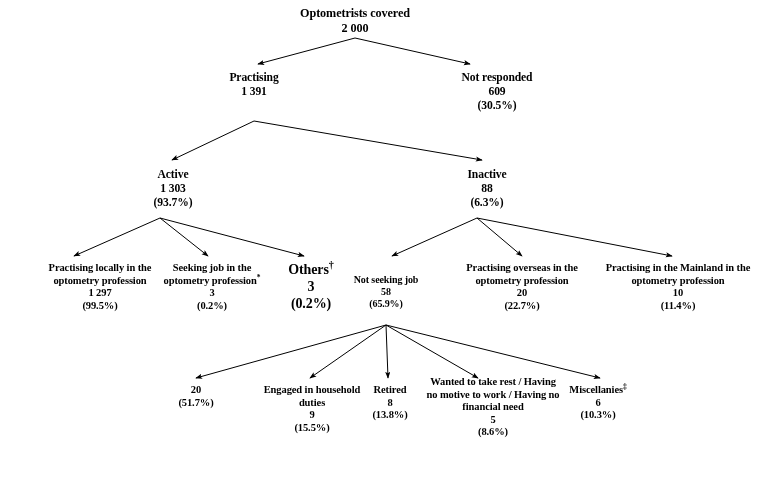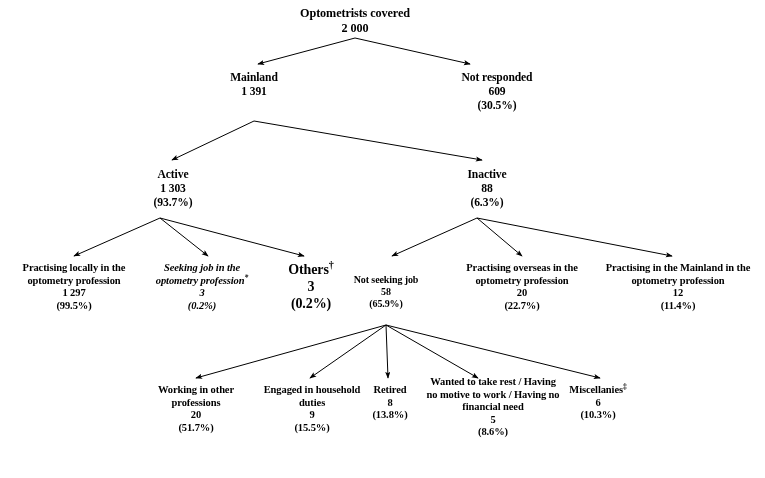--- a/index.html
+++ b/index.html
@@ -67,44 +67,44 @@
       <line x1="386" y1="325" x2="388" y2="378" stroke="#000000" stroke-width="1" marker-end="url(#arrowhead)"></line>
       <line x1="386" y1="325" x2="478" y2="378" stroke="#000000" stroke-width="1" marker-end="url(#arrowhead)"></line>
       <line x1="386" y1="325" x2="600" y2="378" stroke="#000000" stroke-width="1" marker-end="url(#arrowhead)"></line>
     </svg>
   <div id="nodes">
       <div class="node" style="width: 200px; left: 255px; top: 6px; font-size: 12.2px;">
         <span class="line">Optometrists covered</span>
         <span class="line">2 000</span>
       </div>
       <div class="node" style="width: 150px; left: 179px; top: 71px; font-size: 11.6px;">
-        <span class="line">Mainland</span>
+        <span class="line">Practising</span>
         <span class="line">1 391</span>
       </div>
       <div class="node" style="width: 150px; left: 422px; top: 71px; font-size: 11.6px;">
         <span class="line">Not responded</span>
         <span class="line">609</span>
         <span class="line">(30.5%)</span>
       </div>
       <div class="node" style="width: 130px; left: 108px; top: 168px; font-size: 11.6px;">
         <span class="line">Active</span>
         <span class="line">1 303</span>
         <span class="line">(93.7%)</span>
       </div>
       <div class="node" style="width: 130px; left: 422px; top: 168px; font-size: 11.6px;">
         <span class="line">Inactive</span>
         <span class="line">88</span>
         <span class="line">(6.3%)</span>
       </div>
-      <div class="node" style="width: 150px; left: -1px; top: 262px; font-size: 10.5px;">
+      <div class="node" style="width: 150px; left: -1px; top: 262px; font-size: 10.5px; padding-left: 26px;">
         <span class="line">Practising locally in the optometry profession</span>
         <span class="line">1 297</span>
         <span class="line">(99.5%)</span>
       </div>
-      <div class="node" style="width: 120px; left: 142px; top: 262px; font-size: 10.5px; font-style: italic;">
+      <div class="node" style="width: 120px; left: 152px; top: 262px; font-size: 10.5px;">
         <span class="line">Seeking job in the optometry profession<span class="sup">*</span></span>
         <span class="line">3</span>
         <span class="line">(0.2%)</span>
       </div>
       <div class="node" style="width: 62px; left: 280px; top: 262px; font-size: 14px;">
         <span class="line">Others<span class="sup">†</span></span>
         <span class="line">3</span>
         <span class="line">(0.2%)</span>
       </div>
       <div class="node" style="width: 90px; left: 341px; top: 250px; font-size: 10px; margin-top: 24px;">
@@ -112,25 +112,24 @@
         <span class="line">58</span>
         <span class="line">(65.9%)</span>
       </div>
       <div class="node" style="width: 158px; left: 443px; top: 262px; font-size: 10.5px;">
         <span class="line">Practising overseas in the optometry profession</span>
         <span class="line">20</span>
         <span class="line">(22.7%)</span>
       </div>
       <div class="node" style="width: 168px; left: 594px; top: 262px; font-size: 10.5px;">
         <span class="line">Practising in the Mainland in the optometry profession</span>
-        <span class="line">12</span>
+        <span class="line">10</span>
         <span class="line">(11.4%)</span>
       </div>
       <div class="node" style="width: 125px; left: 133.5px; top: 384px; font-size: 10.5px;">
-        <span class="line">Working in other professions</span>
         <span class="line">20</span>
         <span class="line">(51.7%)</span>
       </div>
       <div class="node" style="width: 120px; left: 252px; top: 384px; font-size: 10.5px;">
         <span class="line">Engaged in household duties</span>
         <span class="line">9</span>
         <span class="line">(15.5%)</span>
       </div>
       <div class="node" style="width: 60px; left: 360px; top: 384px; font-size: 10.5px;">
         <span class="line">Retired</span>

